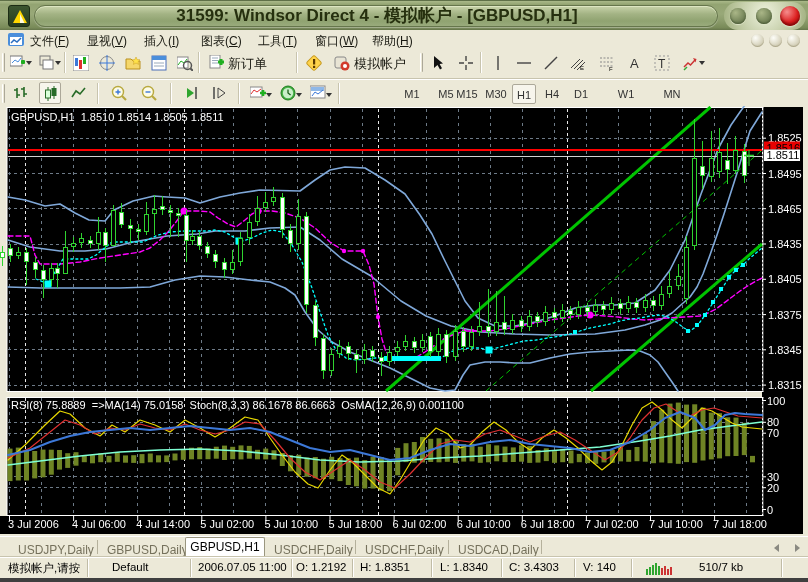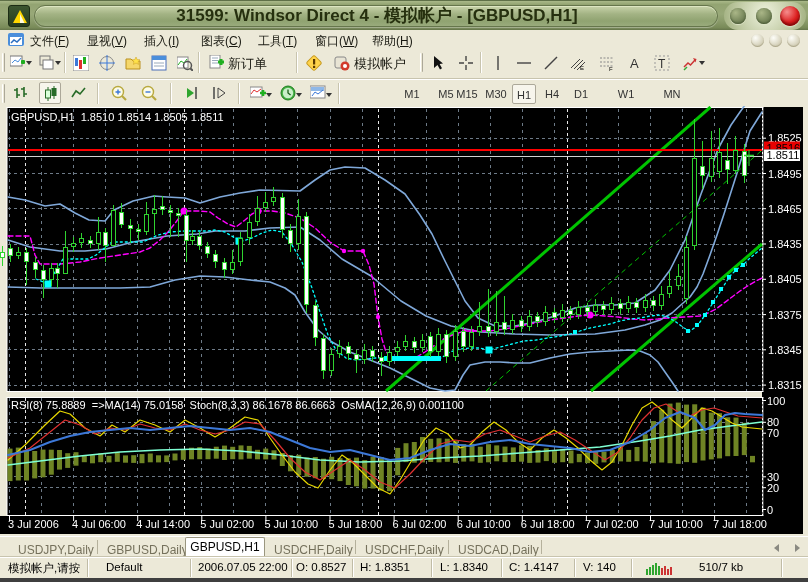--- a/index.html
+++ b/index.html
@@ -841,31 +841,31 @@
  <span class="tab" style="left:365px">USDCHF,Daily</span>
     <div class="tabsep" style="left:448px"></div>
  <span class="tab" style="left:458px">USDCAD,Daily</span>
     <div class="tabsep" style="left:541px"></div>
  <div style="position:absolute;left:774px;top:7px;width:0;height:0;border-top:4px solid transparent;border-bottom:4px solid transparent;border-right:5px solid #8a8a82"></div>
     <div style="position:absolute;left:795px;top:7px;width:0;height:0;border-top:4px solid transparent;border-bottom:4px solid transparent;border-left:5px solid #8a8a82"></div>
 </div>
 <div class="status">
  <span class="st" style="left:8px">模拟帐户,请按</span>
  <div class="stsep" style="left:87px"></div>
- <span class="st" style="left:106px">Default</span>
+ <span class="st" style="left:112px">Default</span>
  <div class="stsep" style="left:190px"></div>
- <span class="st" style="left:198px">2006.07.05 22:00</span>
+ <span class="st" style="left:198px">2006.07.05 11:00</span>
  <div class="stsep" style="left:291px"></div>
- <span class="st" style="left:296px">O: 0.8527</span>
+ <span class="st" style="left:296px">O: 1.2192</span>
  <div class="stsep" style="left:352px"></div>
  <span class="st" style="left:360px">H: 1.8351</span>
  <div class="stsep" style="left:431px"></div>
  <span class="st" style="left:440px">L: 1.8340</span>
  <div class="stsep" style="left:501px"></div>
- <span class="st" style="left:509px">C: 1.4147</span>
+ <span class="st" style="left:509px">C: 3.4303</span>
  <div class="stsep" style="left:574px"></div>
  <span class="st" style="left:583px">V: 140</span>
  <div class="stsep" style="left:631px"></div>
  <svg width="28" height="14" style="position:absolute;left:646px;top:4px">
       <g fill="#2fa52f">
         <rect x="0" y="8" width="2" height="6"></rect>
         <rect x="3" y="6" width="2" height="8"></rect>
         <rect x="6" y="4" width="2" height="10"></rect>
         <rect x="9" y="2" width="2" height="12"></rect>
         <rect x="12" y="5" width="2" height="9"></rect>

